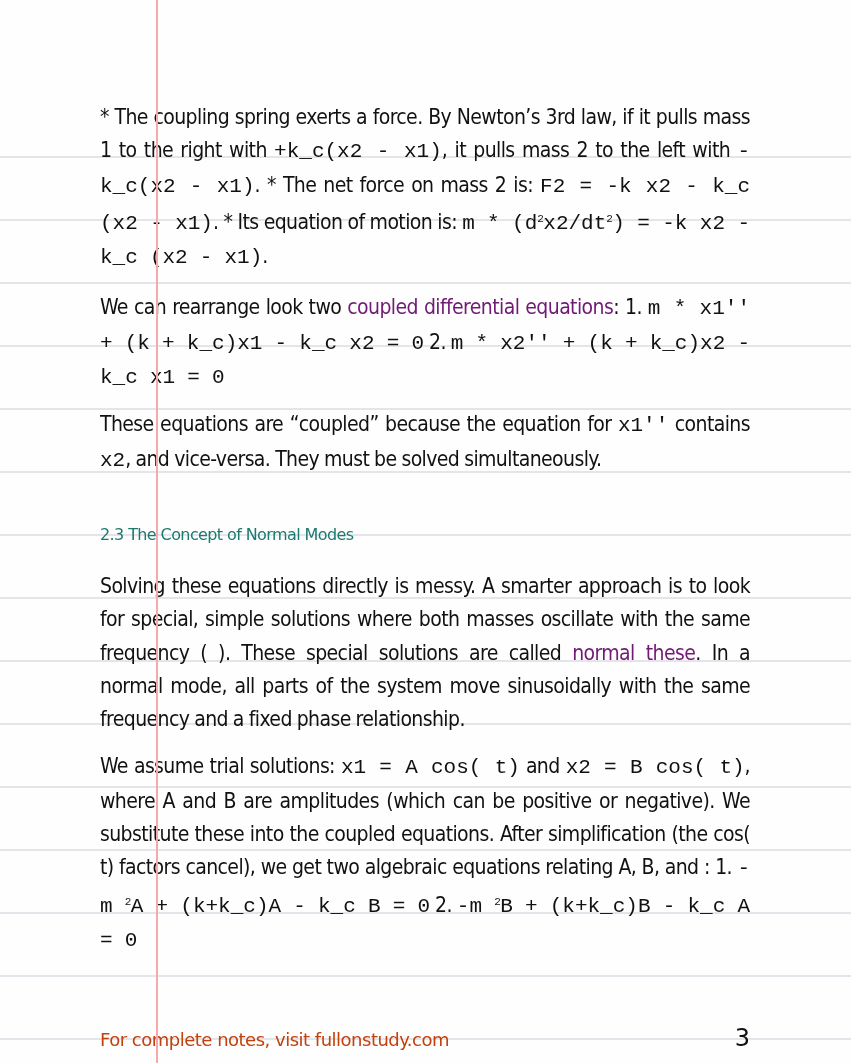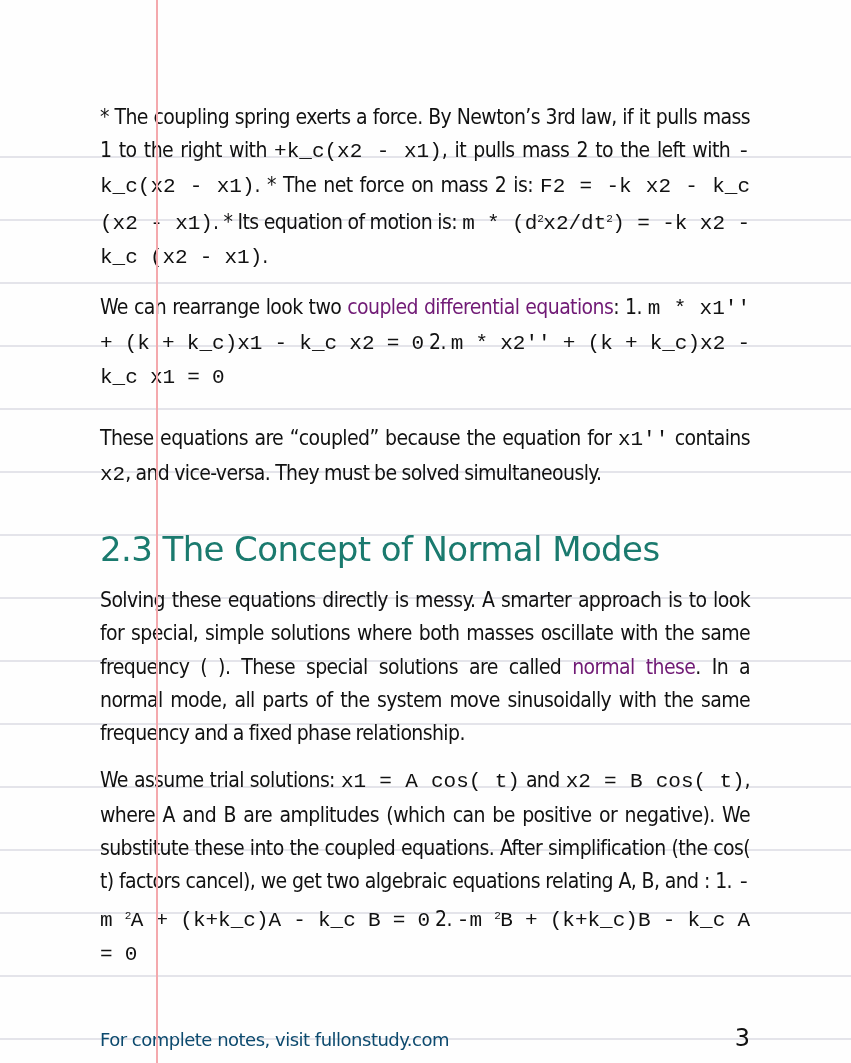--- a/index.html
+++ b/index.html
@@ -23,32 +23,32 @@
   p {
     margin: 0; font-size: 21px; line-height: 33.3px; text-align: justify;
     letter-spacing: -0.6px; word-spacing: -0.5px;
     font-stretch: condensed;
   }
   .m { font-family: "Liberation Mono", monospace; font-size: 21px; letter-spacing: 0; }
   .link { color: #701a75; }
   .sup { font-size: 11px; vertical-align: 7px; font-family: "Liberation Mono", monospace; }
   .p1 { }
   .p2 { margin-top: 17px; }
-  .p3 { margin-top: 28px; }
+  .p3 { margin-top: 14px; }
   h2 {
     margin: 41px 0 0 0; font-weight: normal; color: #1a7a6e;
-    font-size: 34px; line-height: 34px; letter-spacing: -0.6px;
+    font-size: 16px; line-height: 34px; letter-spacing: -0.6px;
   }
   .p4 { margin-top: 18px; }
   .p5 { margin-top: 14px; }
   .footer {
     position: absolute; left: 100px; top: 1024px; width: 650px; z-index: 1;
     display: flex; justify-content: space-between; align-items: baseline;
   }
-  .footer-text { font-size: 18px; color: #0c4a6e; letter-spacing: -0.5px; }
+  .footer-text { font-size: 18px; color: #c2410c; letter-spacing: -0.5px; }
   .page-num { font-size: 24px; color: #111; }
 </style>
 </head>
 <body>
 
 <div class="rules" id="rules">
     <div class="rule" style="top: 156px;"></div>
     <div class="rule" style="top: 219px;"></div>
     <div class="rule" style="top: 282px;"></div>
     <div class="rule" style="top: 345px;"></div>

